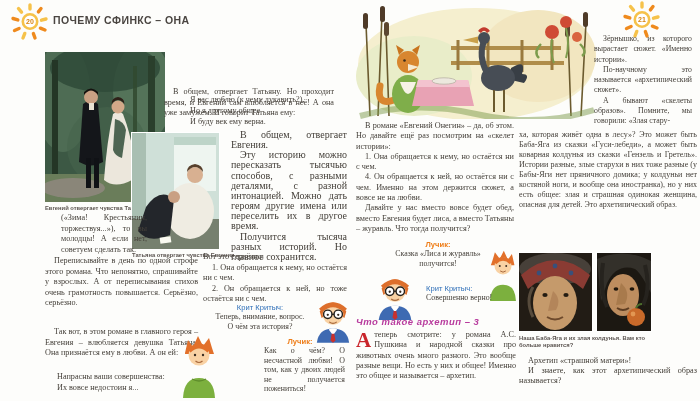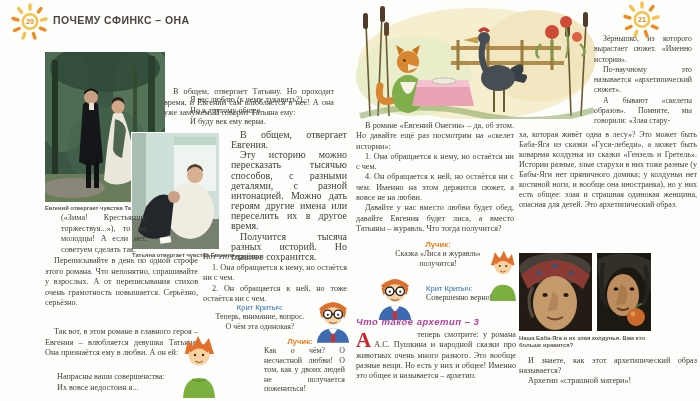--- a/index.html
+++ b/index.html
@@ -154,21 +154,21 @@
 </div>
 <div class="abs bt" style="left:203px;top:252px;width:144px;line-height:10.6px;">
   <p class="noind">Вот это серьёзно:</p>
   <p>1. Она обращается к нему, но остаётся ни с чем.</p>
   <p>2. Он обращается к ней, но тоже остаётся ни с чем.</p>
 </div>
 
 <div class="abs t-right" style="left:203px;top:303px;width:114px;">
   <div class="lbl-b">Крит Критыч:</div>
   <div class="dtext">Теперь, внимание, вопрос.</div>
-  <div class="dtext">О чём эта одинокая?</div>
+  <div class="dtext">О чём эта история?</div>
 </div>
 <div class="abs" style="left:314px;top:296px;width:38px;height:48px;">
   <svg width="38" height="48" viewBox="0 0 40 48">
     <path d="M6 15 Q20 -4 34 15 l-2 7 q-12 -11 -24 0 z" fill="#dd6f2c"></path>
     <circle cx="20" cy="18" r="11" fill="#f9d2a4"></circle>
     <path d="M7 14 q13 -12 26 0" fill="none" stroke="#dd6f2c" stroke-width="5"></path>
     <circle cx="14.5" cy="18" r="4.4" fill="#fff" stroke="#26221e" stroke-width="1.5"></circle>
     <circle cx="25.5" cy="18" r="4.4" fill="#fff" stroke="#26221e" stroke-width="1.5"></circle>
     <path d="M18.7 18 h2.6" stroke="#26221e" stroke-width="1.4"></path>
     <circle cx="14.5" cy="18.5" r="1.2" fill="#3a2d22"></circle>
@@ -234,21 +234,21 @@
     <circle cx="221" cy="33" r="5" fill="#d9643f"></circle>
     <path d="M196 35 q-2 14 2 24 M210 24 q4 16 0 30" stroke="#7d9c4d" stroke-width="2" fill="none"></path>
     <path d="M185 40 q-8 8 -2 14 M224 40 q8 8 2 12" stroke="#7d9c4d" stroke-width="2.4" fill="none"></path>
   </svg>
 </div>
 
 <div class="abs bt" style="left:356px;top:121px;width:158px;line-height:10.3px;">
   <p>В романе «Евгений Онегин» – да, об этом. Но давайте ещё раз посмотрим на «скелет истории»:</p>
   <p>1. Она обращается к нему, но остаётся ни с чем.</p>
   <p>4. Он обращается к ней, но остаётся ни с чем. Именно на этом держится сюжет, а вовсе не на любви.</p>
-  <p>Давайте у нас вместо любви будет обед, давайте Евгения будет лиса, а вместо Татьяны – журавль. Что тогда получится?</p>
+  <p>Давайте у нас вместо вовсе будет обед, вместо Евгения будет лиса, а вместо Татьяны – журавль. Что тогда получится?</p>
 </div>
 
 <div class="abs t-right" style="left:392px;top:240px;width:92px;">
   <div class="lbl-o">Лучик:</div>
   <div class="dtext">Сказка «Лиса и журавль»</div>
   <div class="dtext">получится!</div>
 </div>
 <div class="abs" style="left:486px;top:247px;width:34px;height:56px;transform:scaleX(-1);">
   <svg width="34" height="56" viewBox="0 0 42 64">
     <path d="M7 19 L10 6 L15 13 L20 2 L25 12 L31 4 L34 14 L36 20 L7 20 Z" fill="#e2702a"></path>
@@ -278,21 +278,21 @@
   </svg>
 </div>
 <div class="abs" style="left:426px;top:284px;width:70px;">
   <div class="lbl-b">Крит Критыч:</div>
   <div class="dtext">Совершенно верно!</div>
 </div>
 
 <div class="abs heading" style="left:356px;top:316px;">Что такое архетип – 3</div>
 <div class="abs bt" style="left:356px;top:330px;width:160px;line-height:10.3px;">
   <span class="dropcap">А</span>
-  <p class="noind" style="display:inline;margin-left:43px;">теперь смотрите: у романа А.С. Пушкина и народной сказки про животных очень много разного. Это вообще разные вещи. Но есть у них и общее! Именно это общее и называется – архетип.</p>
+  <p class="noind" style="display:inline;">теперь смотрите: у романа А.С. Пушкина и народной сказки про животных очень много разного. Это вообще разные вещи. Но есть у них и общее! Именно это общее и называется – архетип.</p>
 </div>
 
 <div class="abs bt" style="left:594px;top:34px;width:98px;font-size:7.8px;line-height:10.3px;">
   <p>Зёрнышко, из которого вырастает сюжет. «Именно истории».</p>
   <p>По-научному это называется «архетипический сюжет».</p>
   <p>А бывают «скелеты образов». Помните, мы говорили: «Злая стару-</p>
 </div>
 <div class="abs bt" style="left:519px;top:130px;width:178px;font-size:8px;line-height:10px;">
   <p class="noind">ха, которая живёт одна в лесу»? Это может быть Баба-Яга из сказки «Гуси-лебеди», а может быть коварная колдунья из сказки «Гензель и Гретель». Истории разные, злые старухи в них тоже разные (у Бабы-Яги нет пряничного домика; у колдуньи нет костяной ноги, и вообще она иностранка), но у них есть общее: злая и страшная одинокая женщина, опасная для детей. Это архетипический образ.</p>
 </div>
@@ -324,15 +324,15 @@
     <ellipse cx="35" cy="36" rx="2.4" ry="1.8" fill="#1d150c"></ellipse>
     <path d="M20 55 q6 4 12 0" stroke="#5e3d22" stroke-width="1.8" fill="none"></path>
     <circle cx="39" cy="64" r="9" fill="#c96a2a"></circle>
     <circle cx="36" cy="61" r="2.4" fill="#e8a25e" opacity=".8"></circle>
     <path d="M39 55 q2 -4 6 -4" stroke="#4c6e2c" stroke-width="2" fill="none"></path>
   </svg>
 </div>
 <div class="abs cap" style="left:519px;top:335px;width:140px;">Наша Баба-Яга и их злая колдунья. Вам кто больше нравится?</div>
 
 <div class="abs bt" style="left:519px;top:356px;width:178px;line-height:10.2px;">
+  <p>Архетип «страшной матери»!</p>
   <p>И знаете, как этот архетипический образ называется?</p>
-  <p>Архетип «страшной матери»!</p>
 </div>
 
 </body></html>

